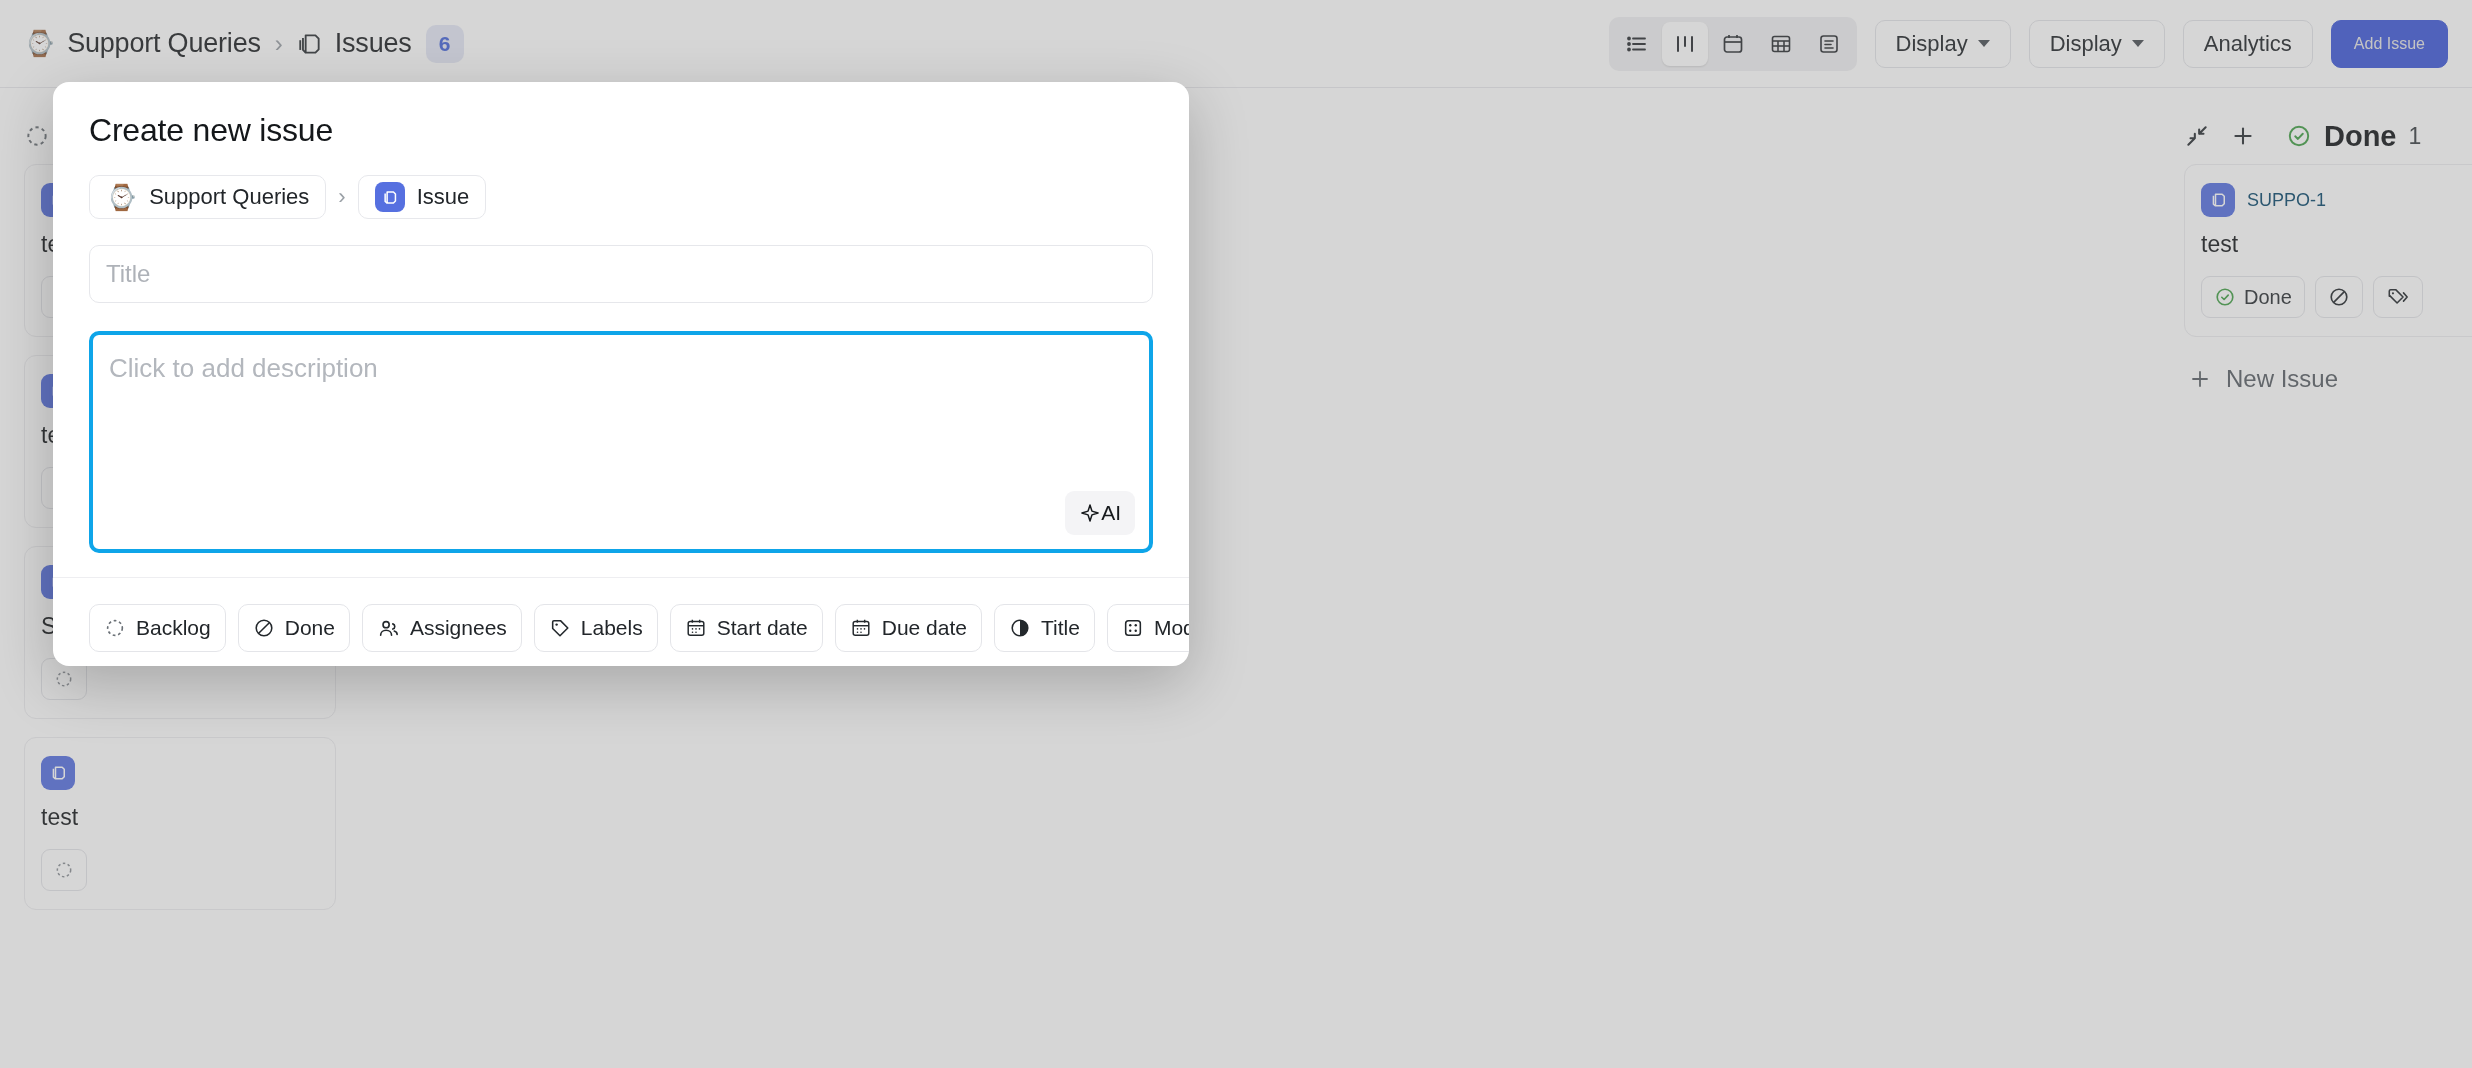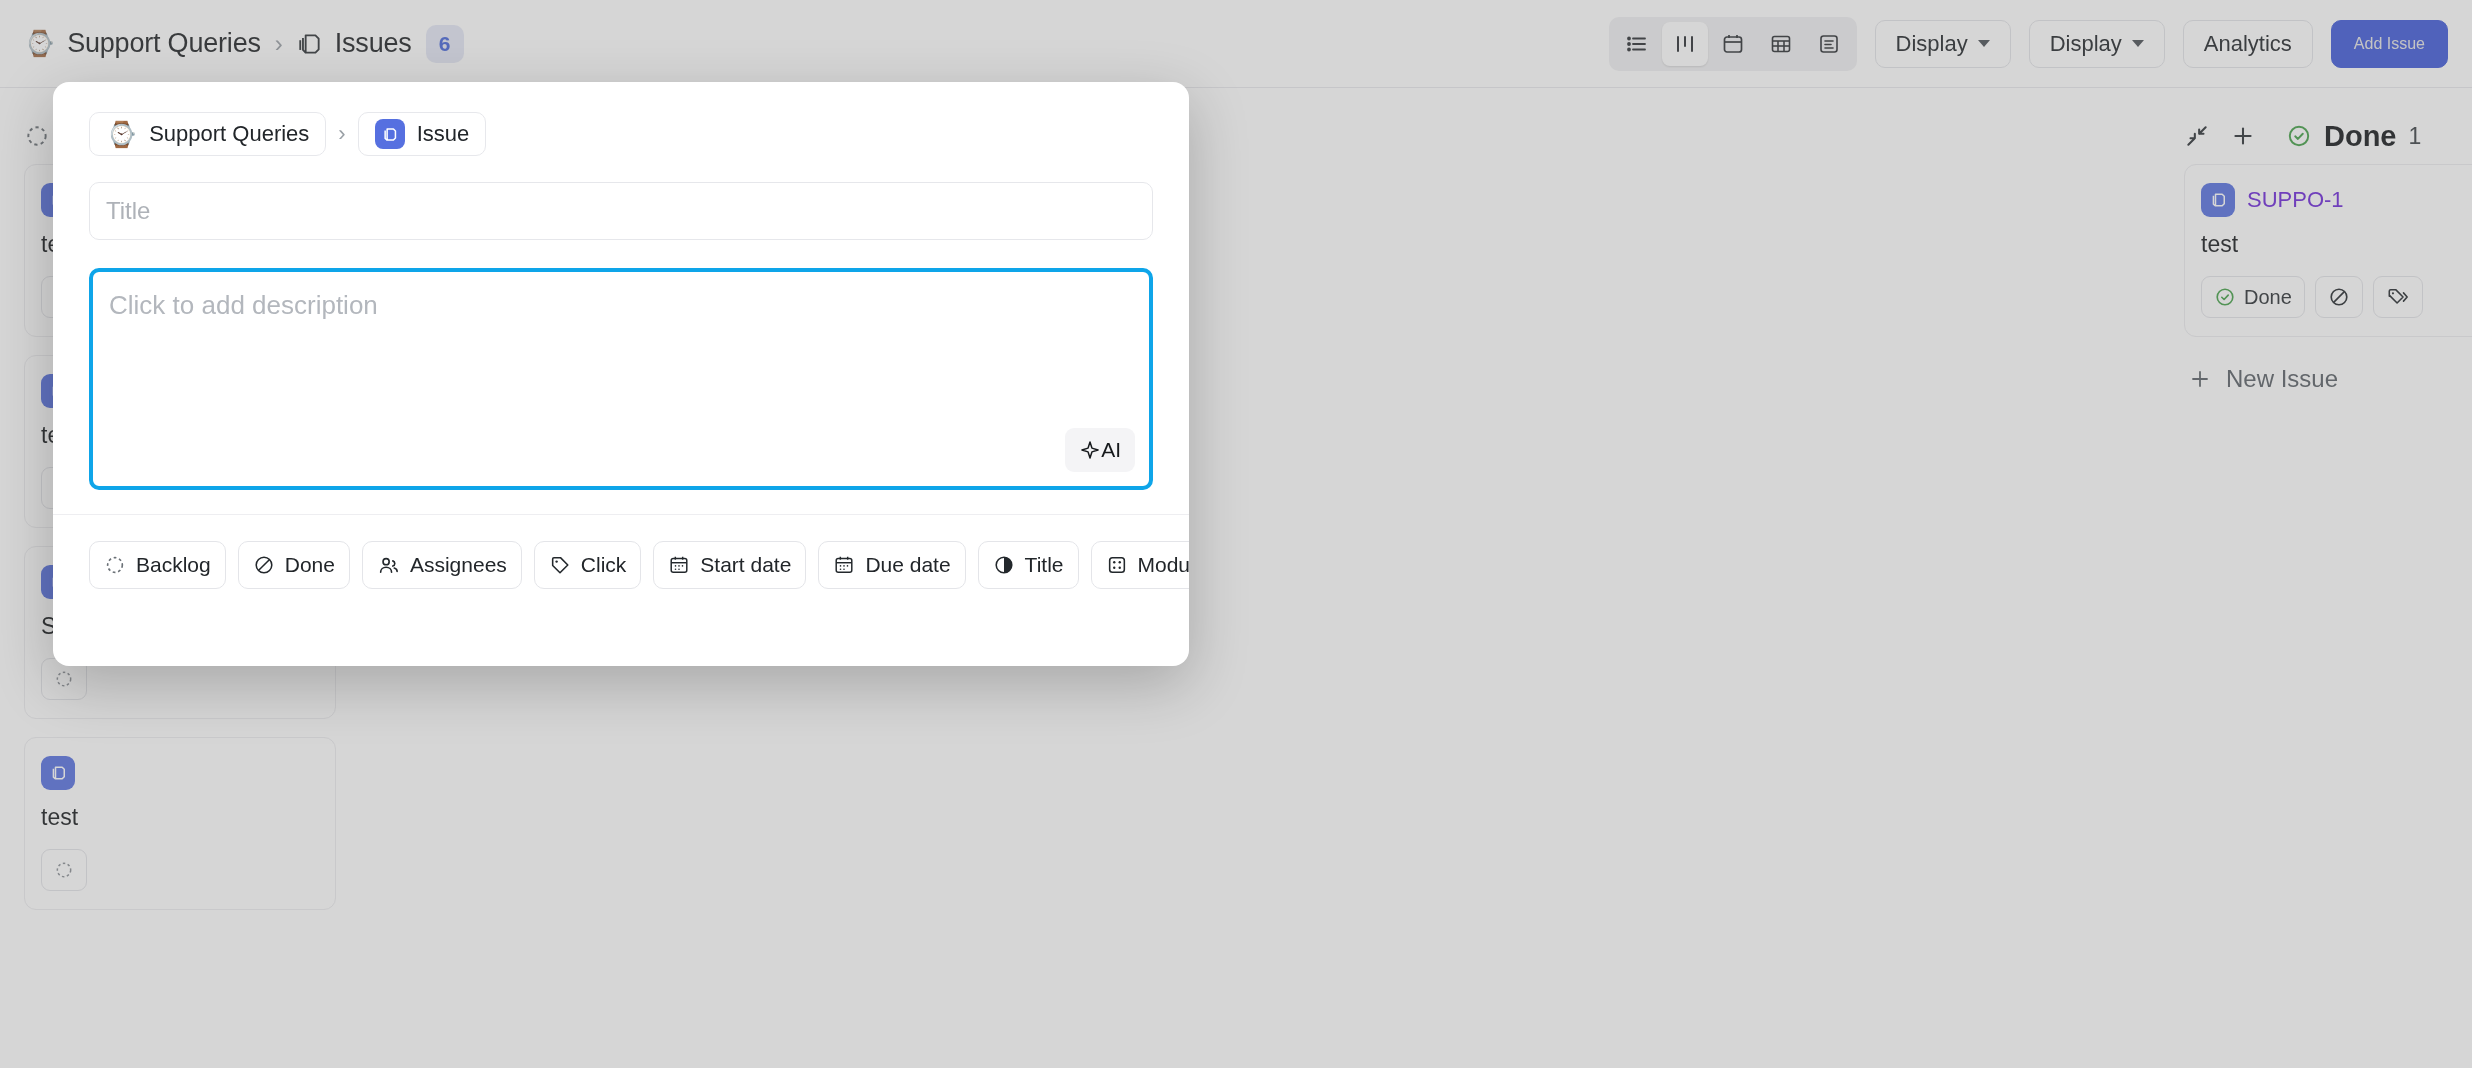--- a/index.html
+++ b/index.html
@@ -82,21 +82,21 @@
 
   .card {
     background: #fff; border: 1px solid #ececef; border-radius: 12px;
     padding: 18px 16px; margin-bottom: 18px;
   }
   .card-icon {
     width: 34px; height: 34px; border-radius: 9px; background: #5670e0;
     display: flex; align-items: center; justify-content: center;
   }
   .card-idrow { display: flex; align-items: center; gap: 12px; }
-  .card-id { font-size: 22px; color: #6d28d9; }
+  .card-id { font-size: 18px; color: #0c4a6e; }
   .card-title { font-size: 23px; color: #16191c; margin: 14px 0 18px; white-space: nowrap; }
   .chips { display: flex; gap: 10px; align-items: center; }
   .chip {
     height: 42px; padding: 0 12px; border: 1px solid #e3e4e8; border-radius: 9px;
     display: flex; align-items: center; gap: 8px;
     font-size: 20px; color: #2b3034; background: #fff; white-space: nowrap;
   }
   .new-issue {
     display: flex; align-items: center; gap: 14px;
     color: #5b6167; font-size: 24px; padding: 10px 4px; cursor: pointer;
@@ -436,20 +436,21 @@
         <span>New Issue</span>
       </div>
     </div>
   </div>
 </div>
 
 <div class="app-dim"></div>
 
 <div class="modal">
   <div class="modal-body">
+    <div class="modal-title">Create new issue</div>
 
     <div class="mb-crumbs">
       <div class="mb-chip">
         <span class="watch-emoji">⌚</span>
         <span>Support Queries</span>
       </div>
       <span class="mb-sep">›</span>
       <div class="mb-chip">
         <span class="proj-badge">
           <svg width="19" height="19" viewBox="0 0 24 24" fill="none" stroke="#fff" stroke-width="1.9" stroke-linejoin="round">
@@ -508,21 +509,21 @@
       <span>Assignees</span>
     </div>
 
     <div class="prop-btn">
       <span>
         <svg width="22" height="22" viewBox="0 0 24 24" fill="none" stroke="#23282c" stroke-width="1.7" stroke-linejoin="round">
           <path d="M4 12.5V5.4A1.4 1.4 0 0 1 5.4 4h7.1l8 8-8.5 8.5z"></path>
           <circle cx="8.3" cy="8.3" r="1.3" fill="#23282c" stroke="none"></circle>
         </svg>
       </span>
-      <span>Click</span>
+      <span>Labels</span>
     </div>
 
     <div class="prop-btn">
       <span>
         <svg width="22" height="22" viewBox="0 0 24 24" fill="none" stroke="#23282c" stroke-width="1.6">
           <rect x="3.5" y="5" width="17" height="15" rx="2.2"></rect>
             <line x1="3.5" y1="9.5" x2="20.5" y2="9.5"></line>
           <line x1="8" y1="3" x2="8" y2="6.2"></line>
             <line x1="16" y1="3" x2="16" y2="6.2"></line>
           <circle cx="8.2" cy="13" r=".9" fill="#23282c" stroke="none"></circle>

